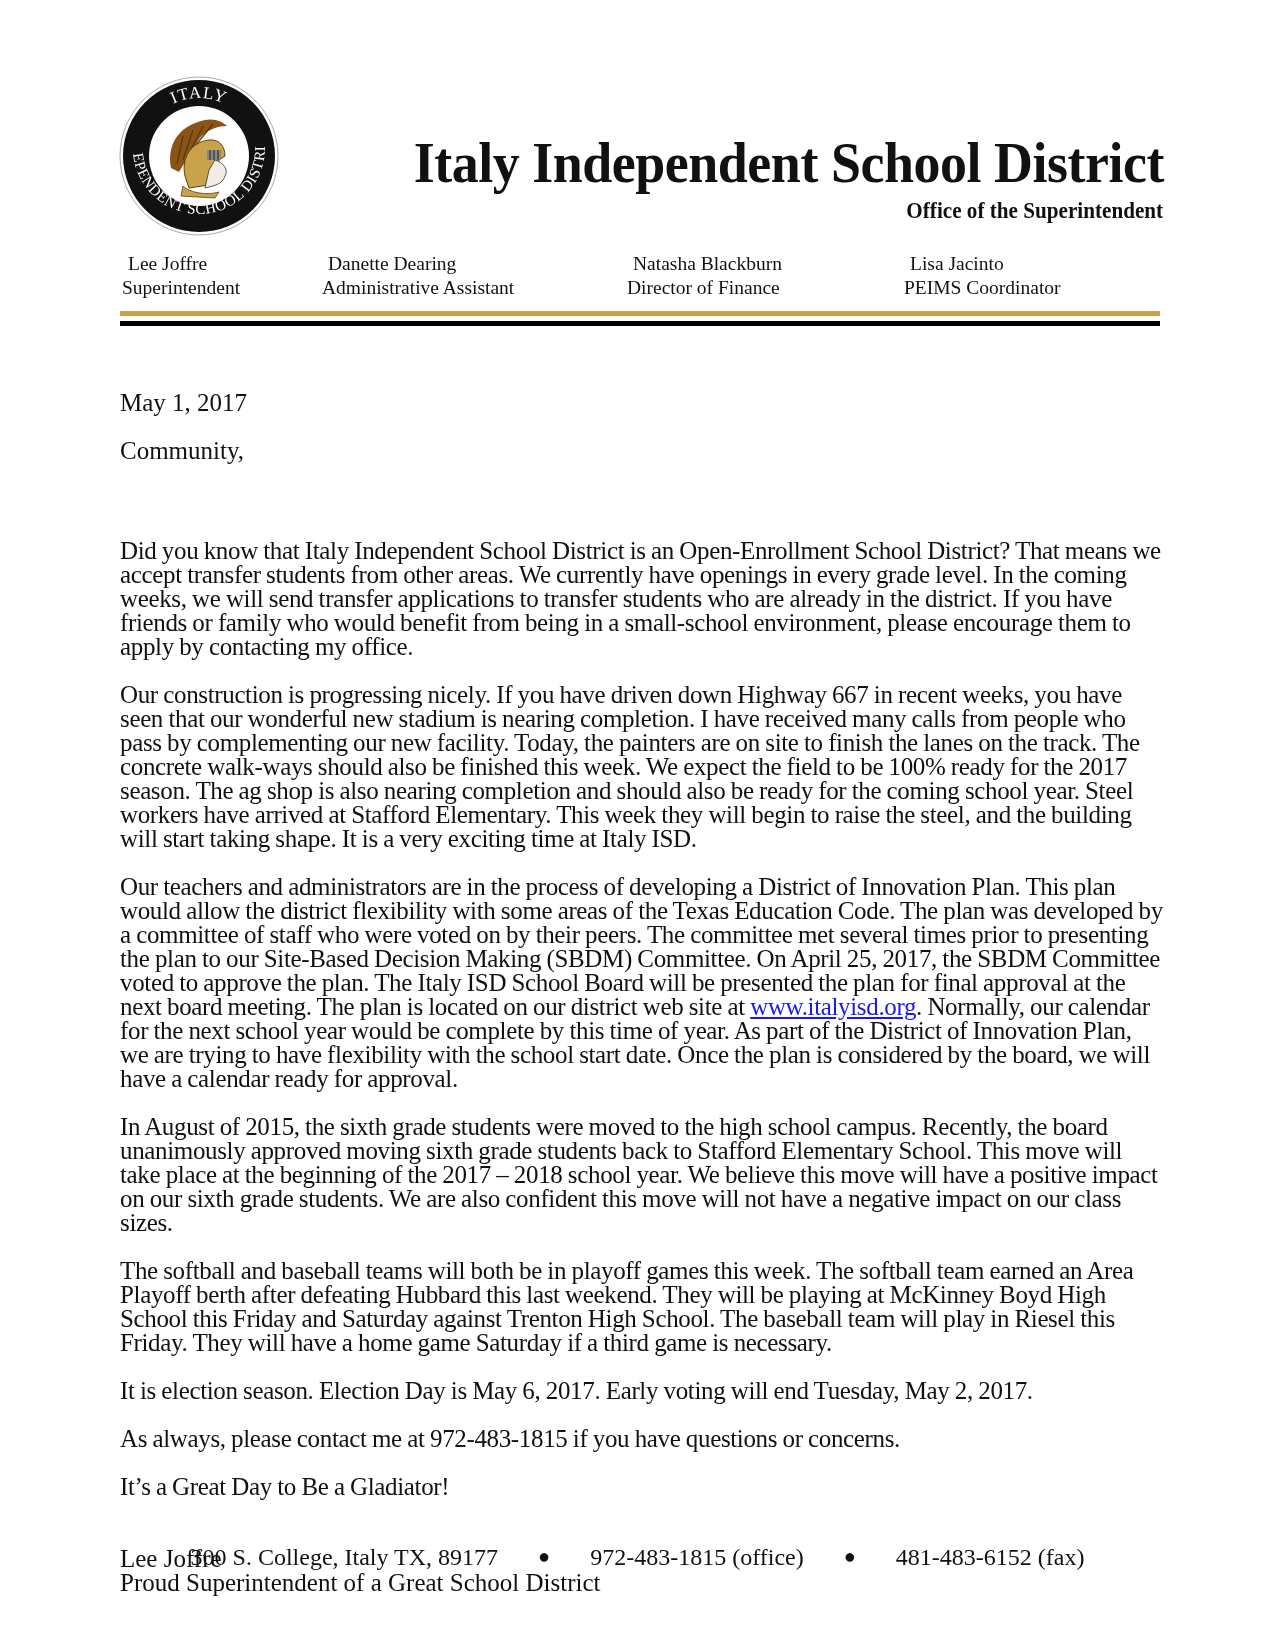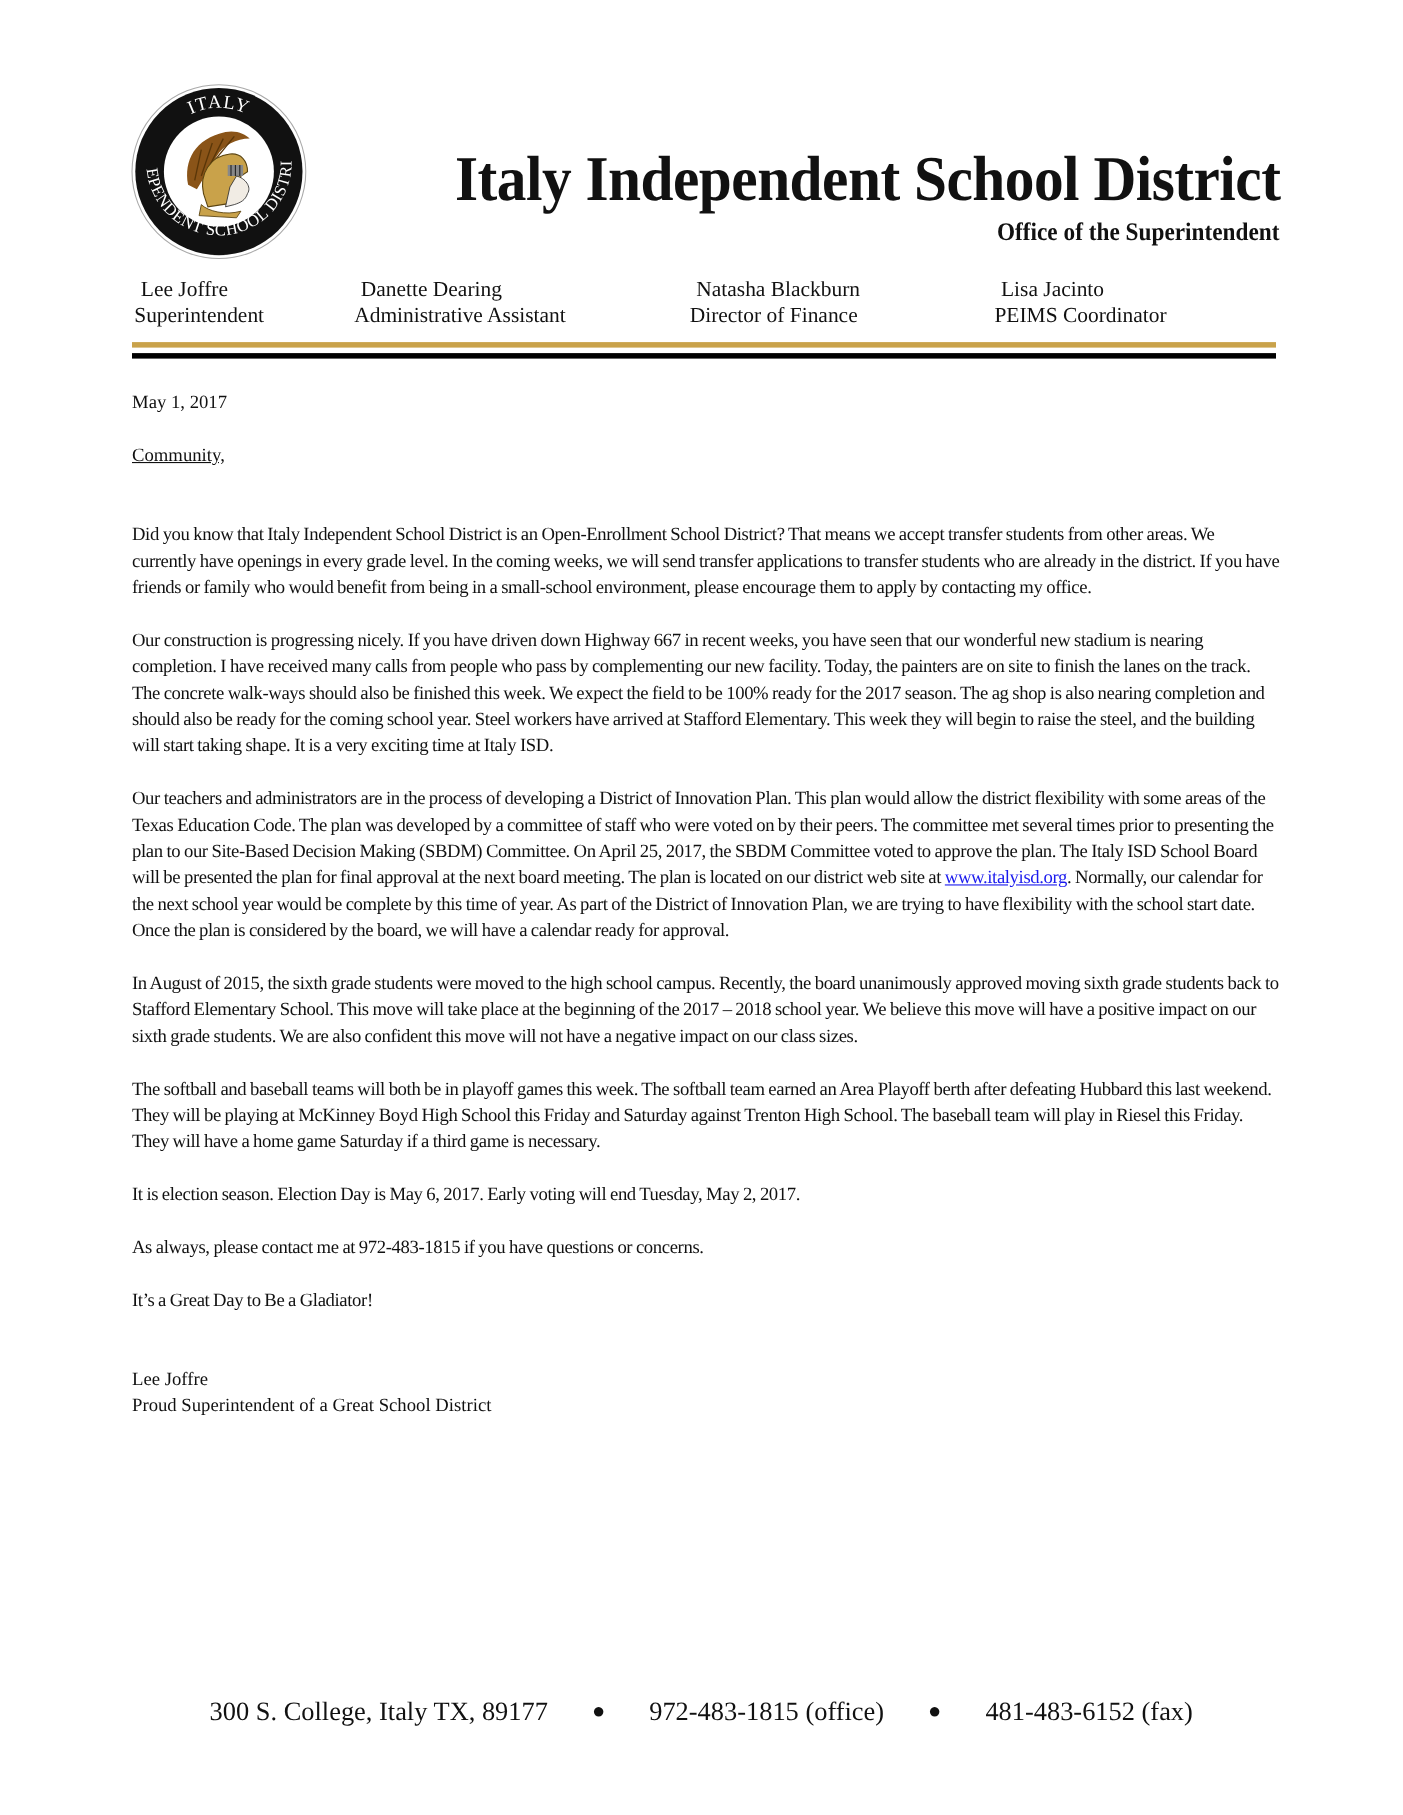--- a/index.html
+++ b/index.html
@@ -16,24 +16,24 @@
   .subtitle { right: 112px; top: 198px; font-size: 23px; font-weight: bold; white-space: nowrap;
               transform: scaleX(0.92); transform-origin: right center; }
 
   .staff { top: 252px; font-size: 19.5px; line-height: 24px; white-space: nowrap; }
   .staff .name { display: block; padding-left: 6px; }
   .staff .role { display: block; }
 
   .rule-gold { left: 120px; top: 311px; width: 1040px; height: 5px; background: #c9a24a; }
   .rule-black { left: 120px; top: 321px; width: 1040px; height: 5px; background: #000; }
 
-  .body-text { left: 120px; top: 354px; width: 1045px; font-size: 17px; line-height: 24px; }
+  .body-text { left: 120px; top: 391px; width: 1045px; font-size: 25px; line-height: 24px; }
   .body-text p { margin: 0 0 24px 0; }
   .body-text .date { margin-bottom: 24px; }
-  .body-text .salutation { margin-bottom: 48px; text-decoration: underline; }
+  .body-text .salutation { margin-bottom: 76px; }
   .body-text .para { letter-spacing: -0.35px; word-spacing: -0.5px; }
   a.link { color: #1a1aee; text-decoration: underline; text-align: center; }
   .sig { margin-top: 48px; }
   .sig span { display: block; }
 
   .footer { left: 0; width: 1275px; top: 1544px; text-align: center; font-size: 24px; white-space: nowrap; }
   .footer .sep { display: inline-block; margin: 0 34px; font-size: 20px; position: relative; top: -2px; }
 </style>
 </head>
 <body>

